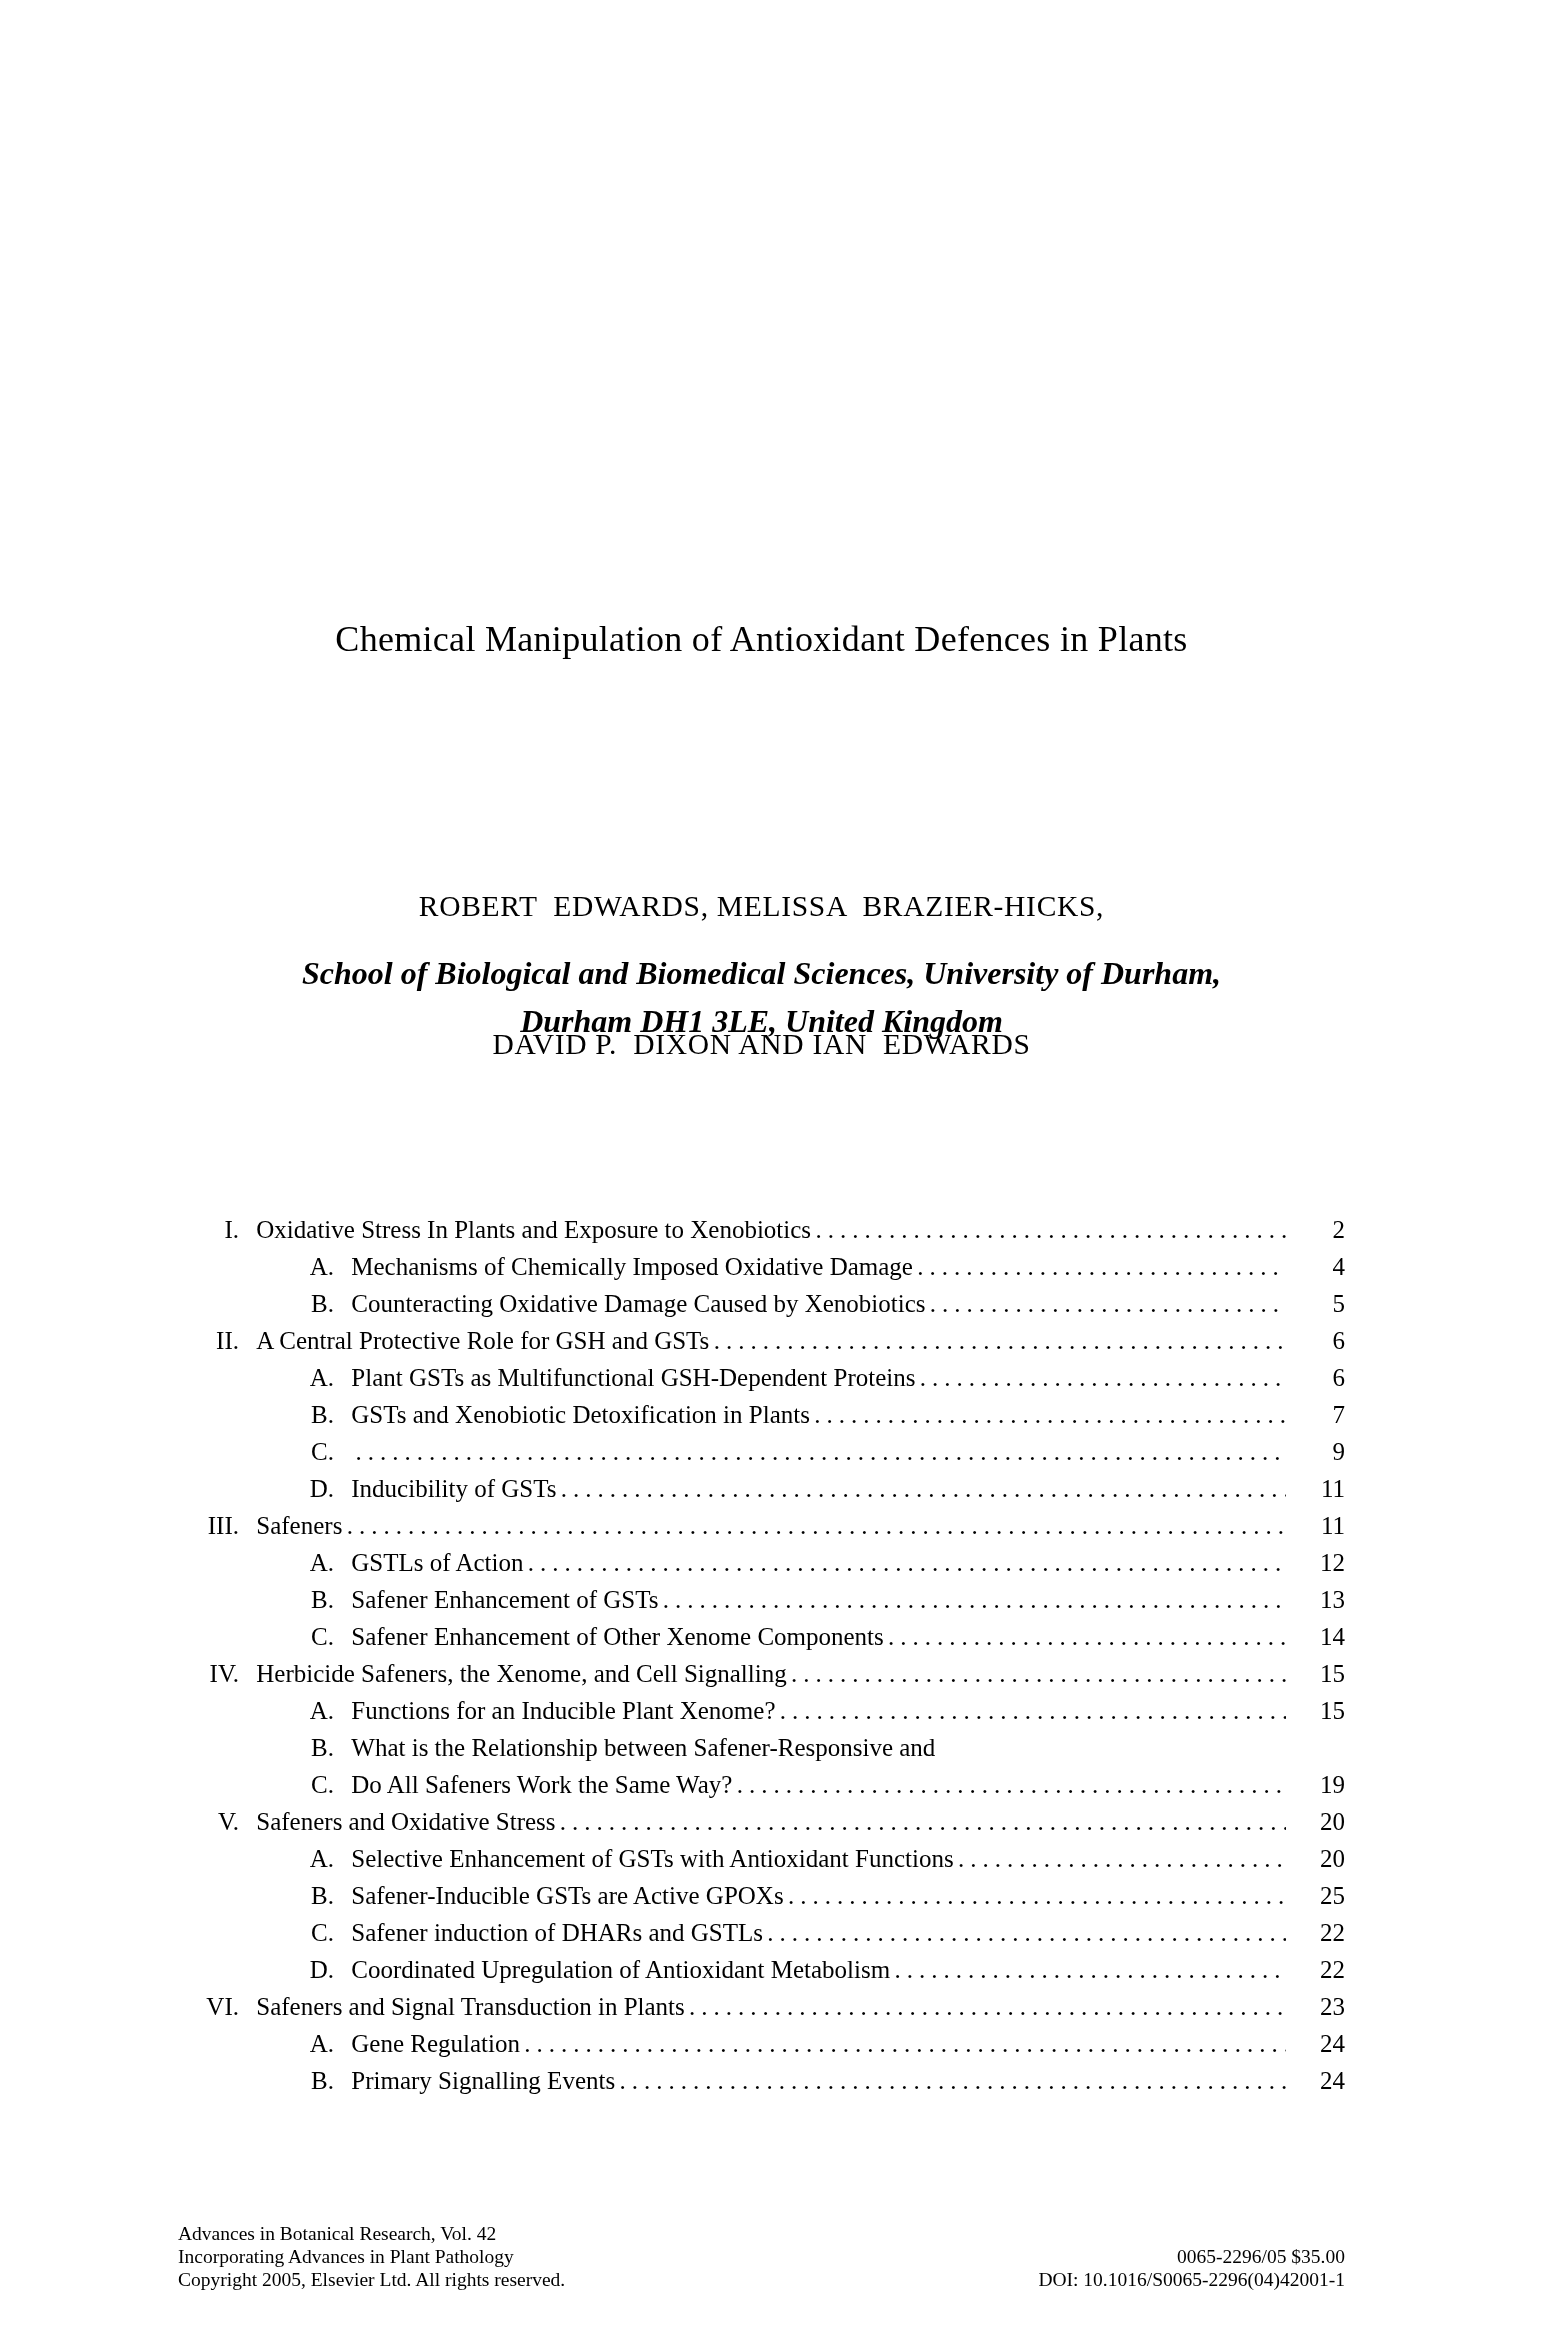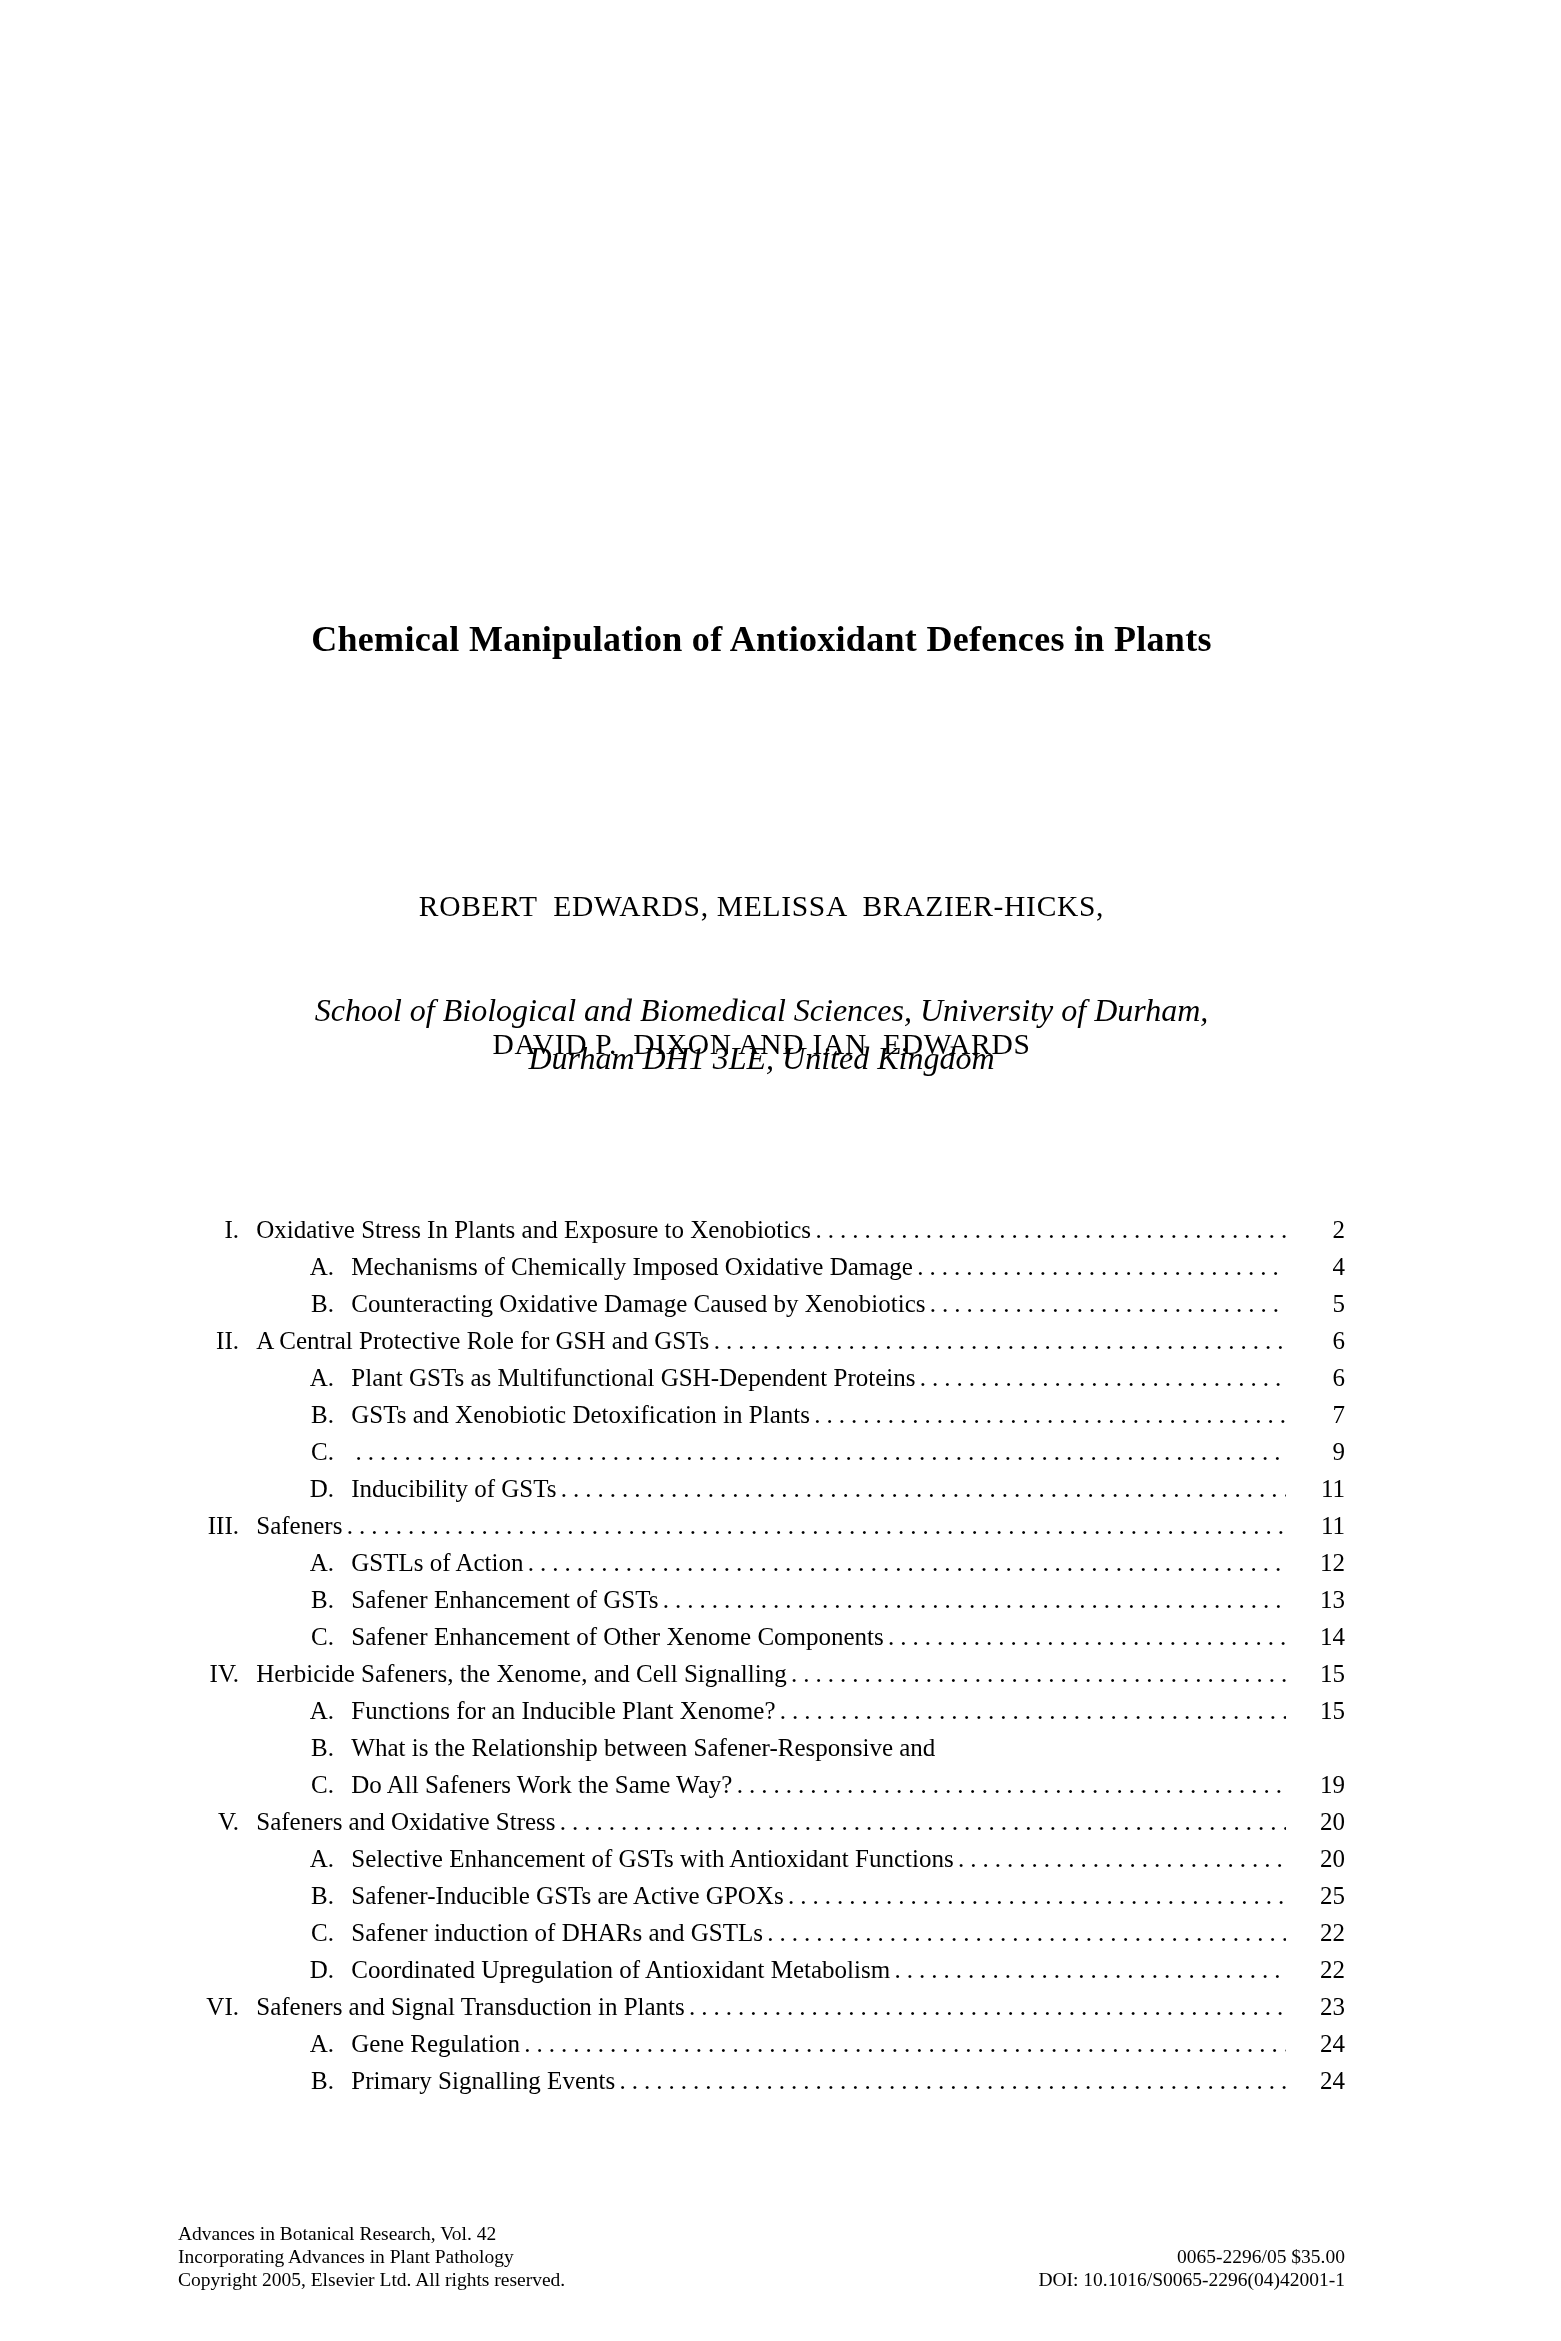--- a/index.html
+++ b/index.html
@@ -23,43 +23,44 @@
     width: 1167px;
     height: 2342px;
   }
   .title {
     position: absolute;
     top: 618px;
     left: 0;
     width: 100%;
     text-align: center;
     font-size: 36px;
-    font-weight: bold;
+    font-weight: normal;
     letter-spacing: 0.3px;
   }
   .authors {
     position: absolute;
     top: 791px;
     left: 0;
     width: 100%;
     text-align: center;
     font-size: 29.5px;
     line-height: 46px;
     letter-spacing: 0.7px;
     white-space: pre;
   }
   .affiliation {
     position: absolute;
-    top: 986px;
+    top: 949px;
     left: 0;
     width: 100%;
     text-align: center;
     font-style: italic;
     font-size: 32px;
     line-height: 48px;
+    font-weight: bold;
   }
   .toc {
     position: absolute;
     top: 1211px;
     left: 0;
     width: 100%;
     font-size: 25px;
   }
   .toc-row {
     display: flex;

